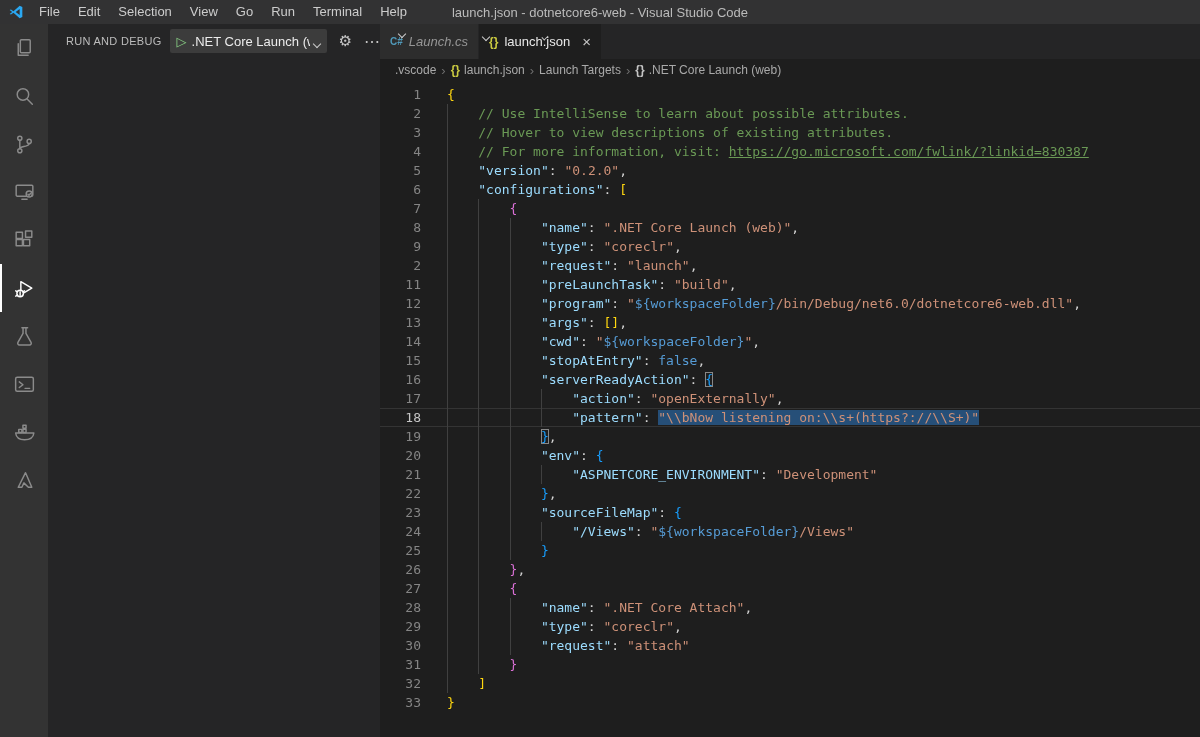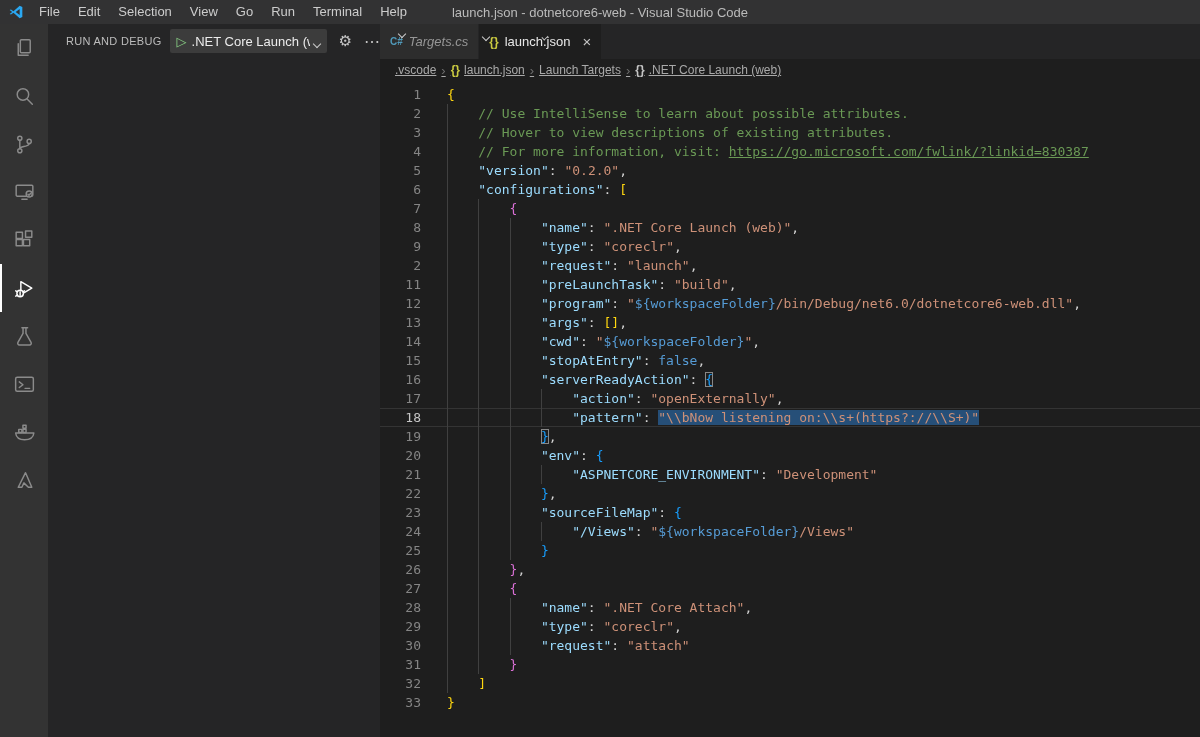--- a/index.html
+++ b/index.html
@@ -45,21 +45,21 @@
   .tabbar { height:35px; background:#252526; display:flex; }
   .tab { height:35px; display:flex; align-items:center; padding:0 10px; font-size:13px; gap:6px; border-right:1px solid #252526; }
   .tab.inactive { background:#2d2d2d; color:#969696; }
   .tab.inactive .tab-label { font-style:italic; }
   .tab.active { background:#1e1e1e; color:#e8e8e8; }
   .tab-close { font-size:15px; color:#c5c5c5; margin-left:6px; line-height:1; }
   .ico-csharp { color:#519aba; font-size:10px; font-weight:bold; }
   .ico-json { color:#cbcb41; font-size:12px; font-weight:bold; }
   .ico-symbol { color:#c5c5c5; font-size:12px; font-weight:bold; }
 
-  .breadcrumb { height:22px; display:flex; align-items:center; padding-left:15px; font-size:12px; color:#a9a9a9; gap:5px; white-space:nowrap;text-decoration:underline; }
+  .breadcrumb { height:22px; display:flex; align-items:center; padding-left:15px; font-size:12px; color:#a9a9a9; gap:5px; white-space:nowrap; }
   .bc-sep { color:#6e6e6e; font-size:13px; }
   .bc-item { display:flex; align-items:center; gap:4px; }
 
   
   .codearea { flex:1; padding-top:4px; font-family:"DejaVu Sans Mono", monospace; font-size:13px; overflow:hidden; }
   .line { display:flex; height:19px; line-height:19px; }
   .num { width:41px; text-align:right; color:#858585; flex:none; }
   .codetext { white-space:pre; margin-left:26px; color:#d4d4d4; }
   .ig { display:inline-block; width:4ch; height:19px; border-left:1px solid #404040; vertical-align:top; }
   .cur { box-shadow:inset 0 1px 0 rgba(255,255,255,.10), inset 0 -1px 0 rgba(255,255,255,.10); }
@@ -190,21 +190,21 @@
       <span class="chev"></span>
       <span>CALL STACK</span>
     </div>
     <div class="sb-fill"></div>
   </div>
 
   <div class="editorcol">
     <div class="tabbar">
         <div class="tab inactive">
           <span class="ico-csharp">C#</span>
-          <span class="tab-label">Targets.cs</span>
+          <span class="tab-label">Launch.cs</span>
         </div>
         <div class="tab active">
           <span class="ico-json">{}</span>
           <span class="tab-label">launch.json</span>
           <span class="tab-close">×</span>
         </div>
       </div>
     <div class="breadcrumb">
         <span class="bc-item">
           <span>.vscode</span>

